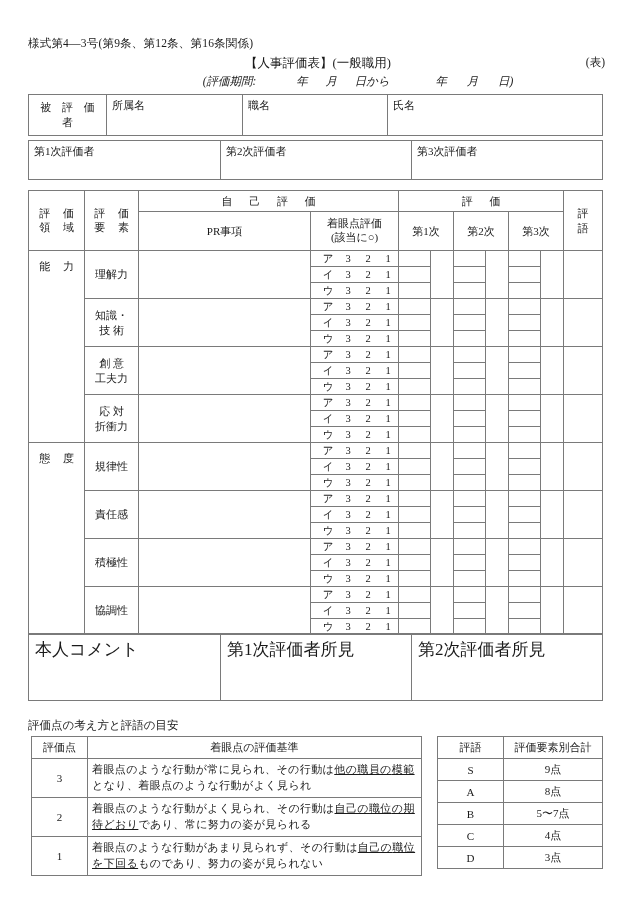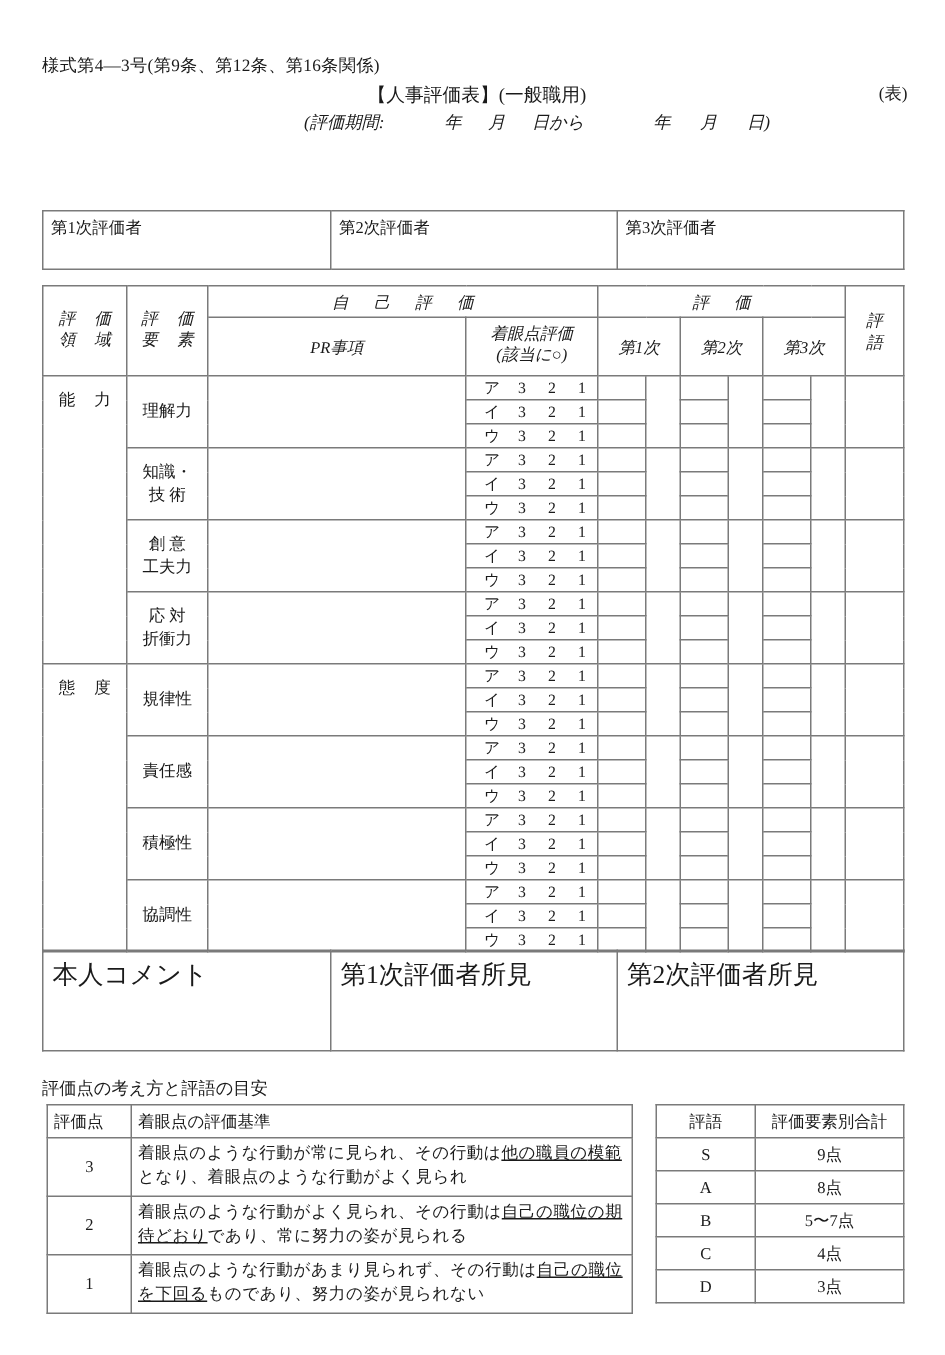--- a/index.html
+++ b/index.html
@@ -113,21 +113,21 @@
     position: absolute;
     left: 28px; top: 190px;
     width: 574px;
   }
   .tbl-main td {
     text-align: center;
     vertical-align: middle;
   }
   .th-h1 { height: 20px; }
   .th-h2 { height: 38px; }
-  .vm { vertical-align: middle !important; font-style: italic; }
+  .vm { vertical-align: middle !important; }
   .wide-sp {
     letter-spacing: 5px;
     padding-left: 5px;
     display: inline-block;
   }
   .wide-sp-lg {
     letter-spacing: 7px;
     padding-left: 7px;
     display: inline-block;
   }
@@ -178,21 +178,21 @@
   .tbl-criteria {
     position: absolute;
     left: 31px; top: 736px;
     width: 390px;
   }
   .tbl-criteria td {
     font-size: 11px;
     padding: 2px 4px;
   }
   .crit-head {
-    text-align: left;
+    text-align: center;
     vertical-align: middle !important;
     height: 17px;
   }
   .crit-point {
     text-align: center;
     vertical-align: middle !important;
     width: 56px;
   }
   .crit-desc {
     line-height: 1.45;
@@ -238,20 +238,44 @@
       <span>日から</span>
       <span class="sp4"></span>
       <span>年</span>
       <span class="sp5"></span>
       <span>月</span>
       <span class="sp6"></span>
       <span>日)</span>
     </span>
   </div>
 
+  <table class="tbl-person">
+    <colgroup>
+      <col style="width:78px">
+        <col style="width:136px">
+        <col style="width:145px">
+        <col style="width:215px">
+    </colgroup>
+    <tbody>
+      <tr>
+        <td class="cell-spread">
+          <span class="spread-text">被 評 価 者</span>
+        </td>
+        <td>
+          <span>所属名</span>
+        </td>
+        <td>
+          <span>職名</span>
+        </td>
+        <td>
+          <span>氏名</span>
+        </td>
+      </tr>
+    </tbody>
+  </table>
 
   <table class="tbl-evaluator">
     <colgroup>
         <col style="width:192px">
         <col style="width:191px">
         <col style="width:191px">
       </colgroup>
     <tbody>
       <tr>
         <td>

